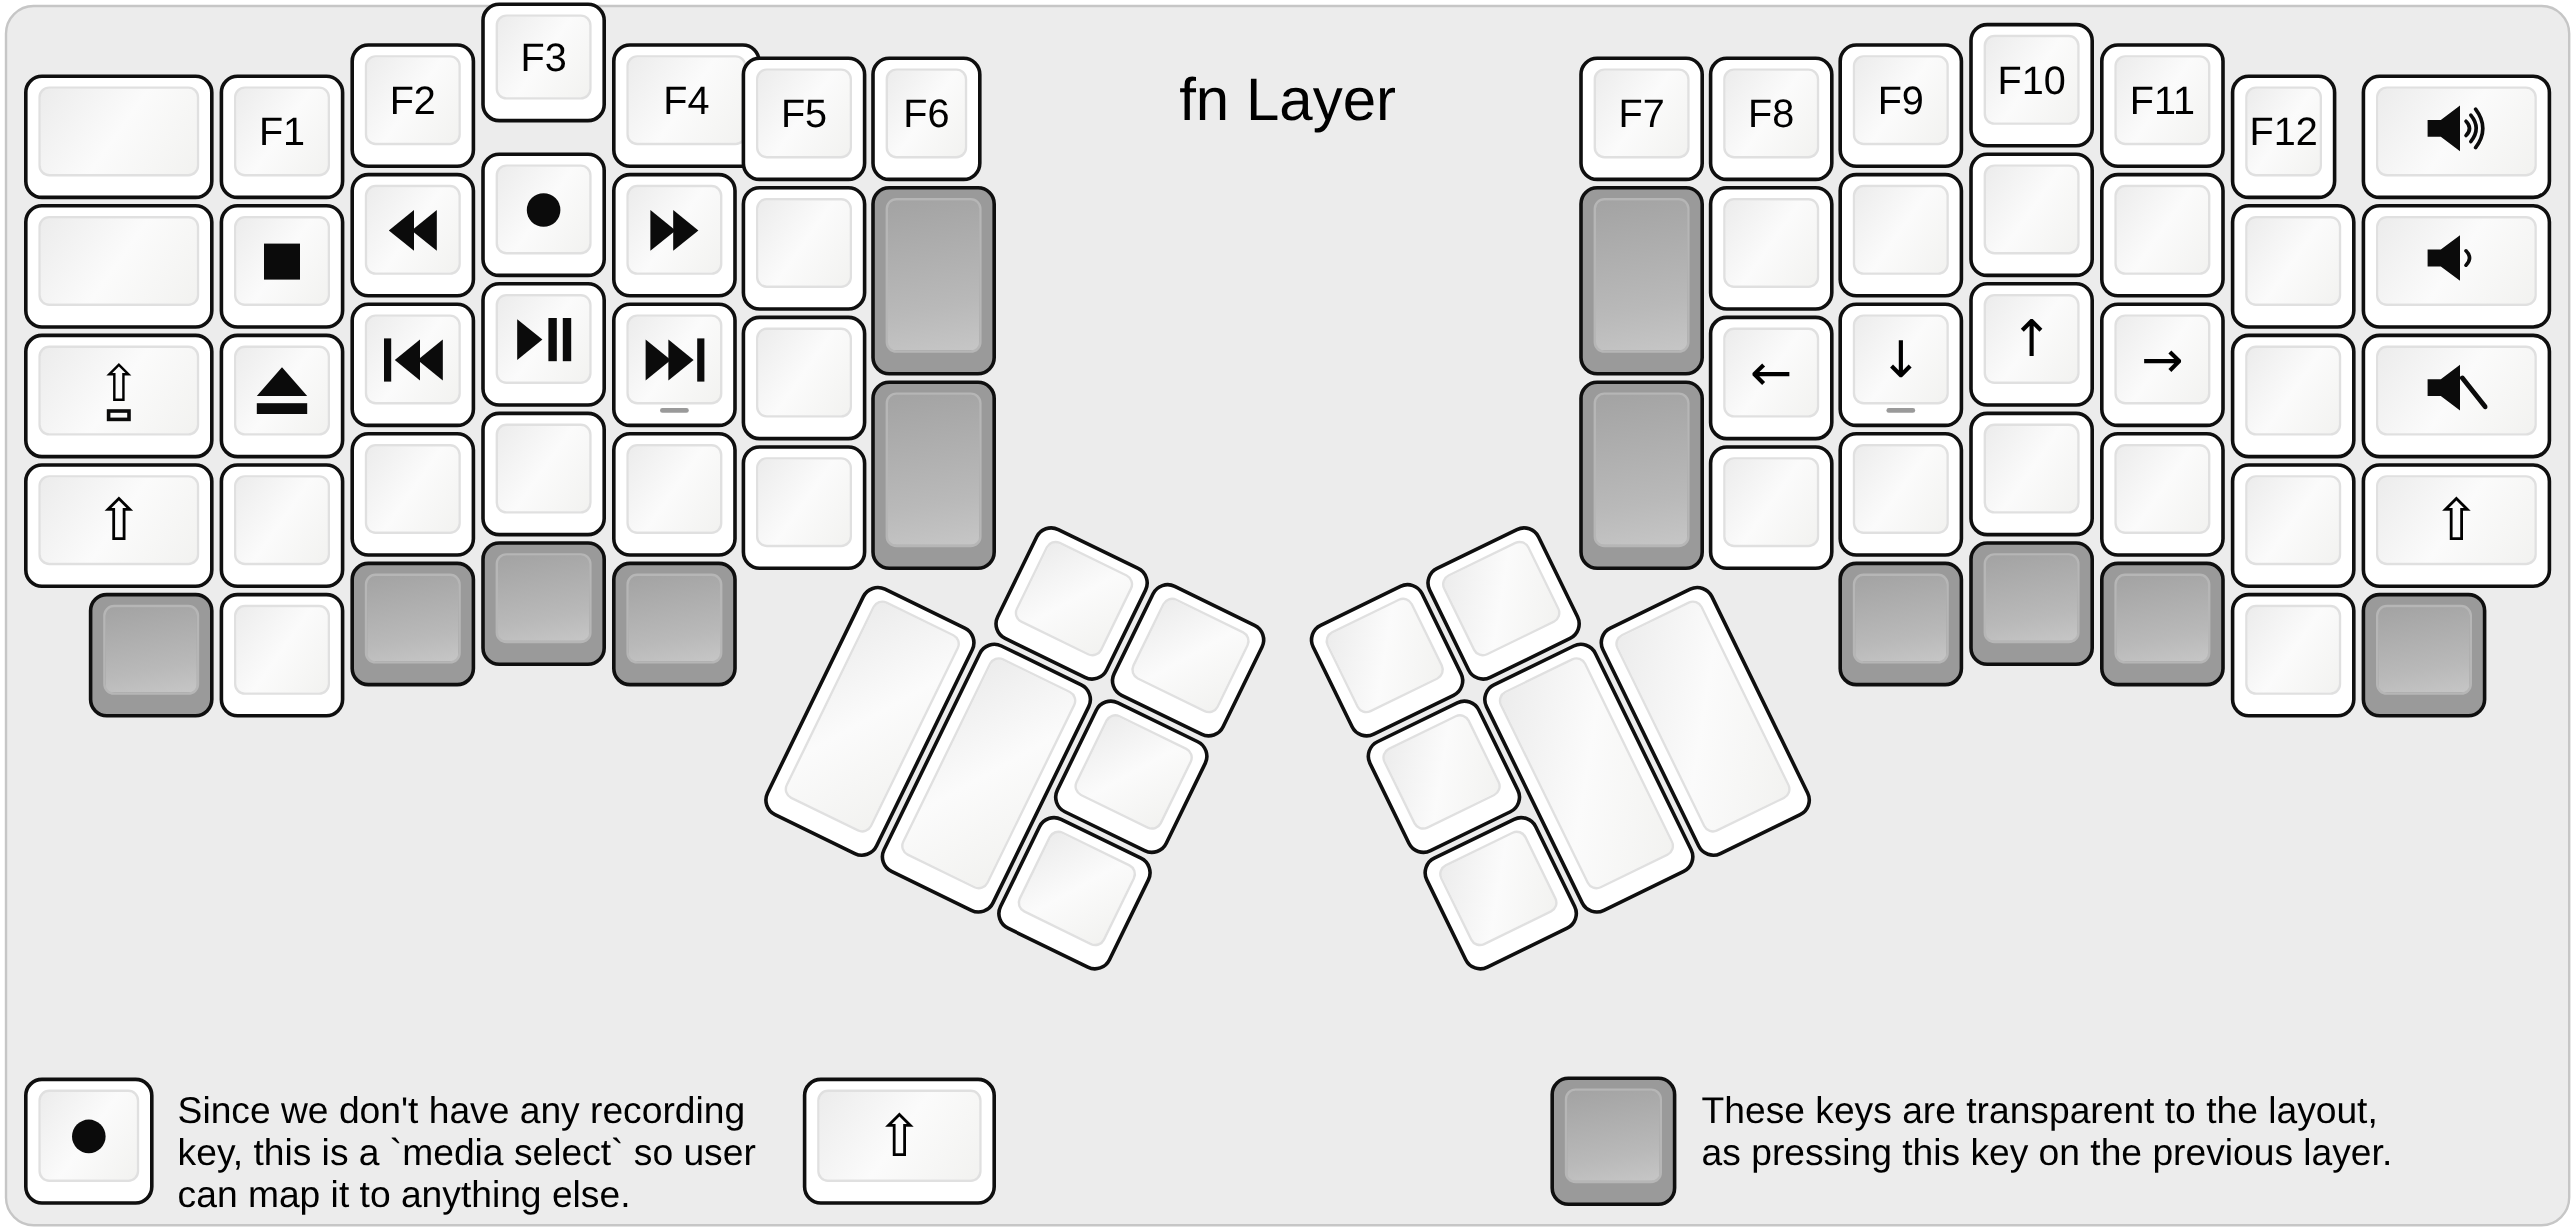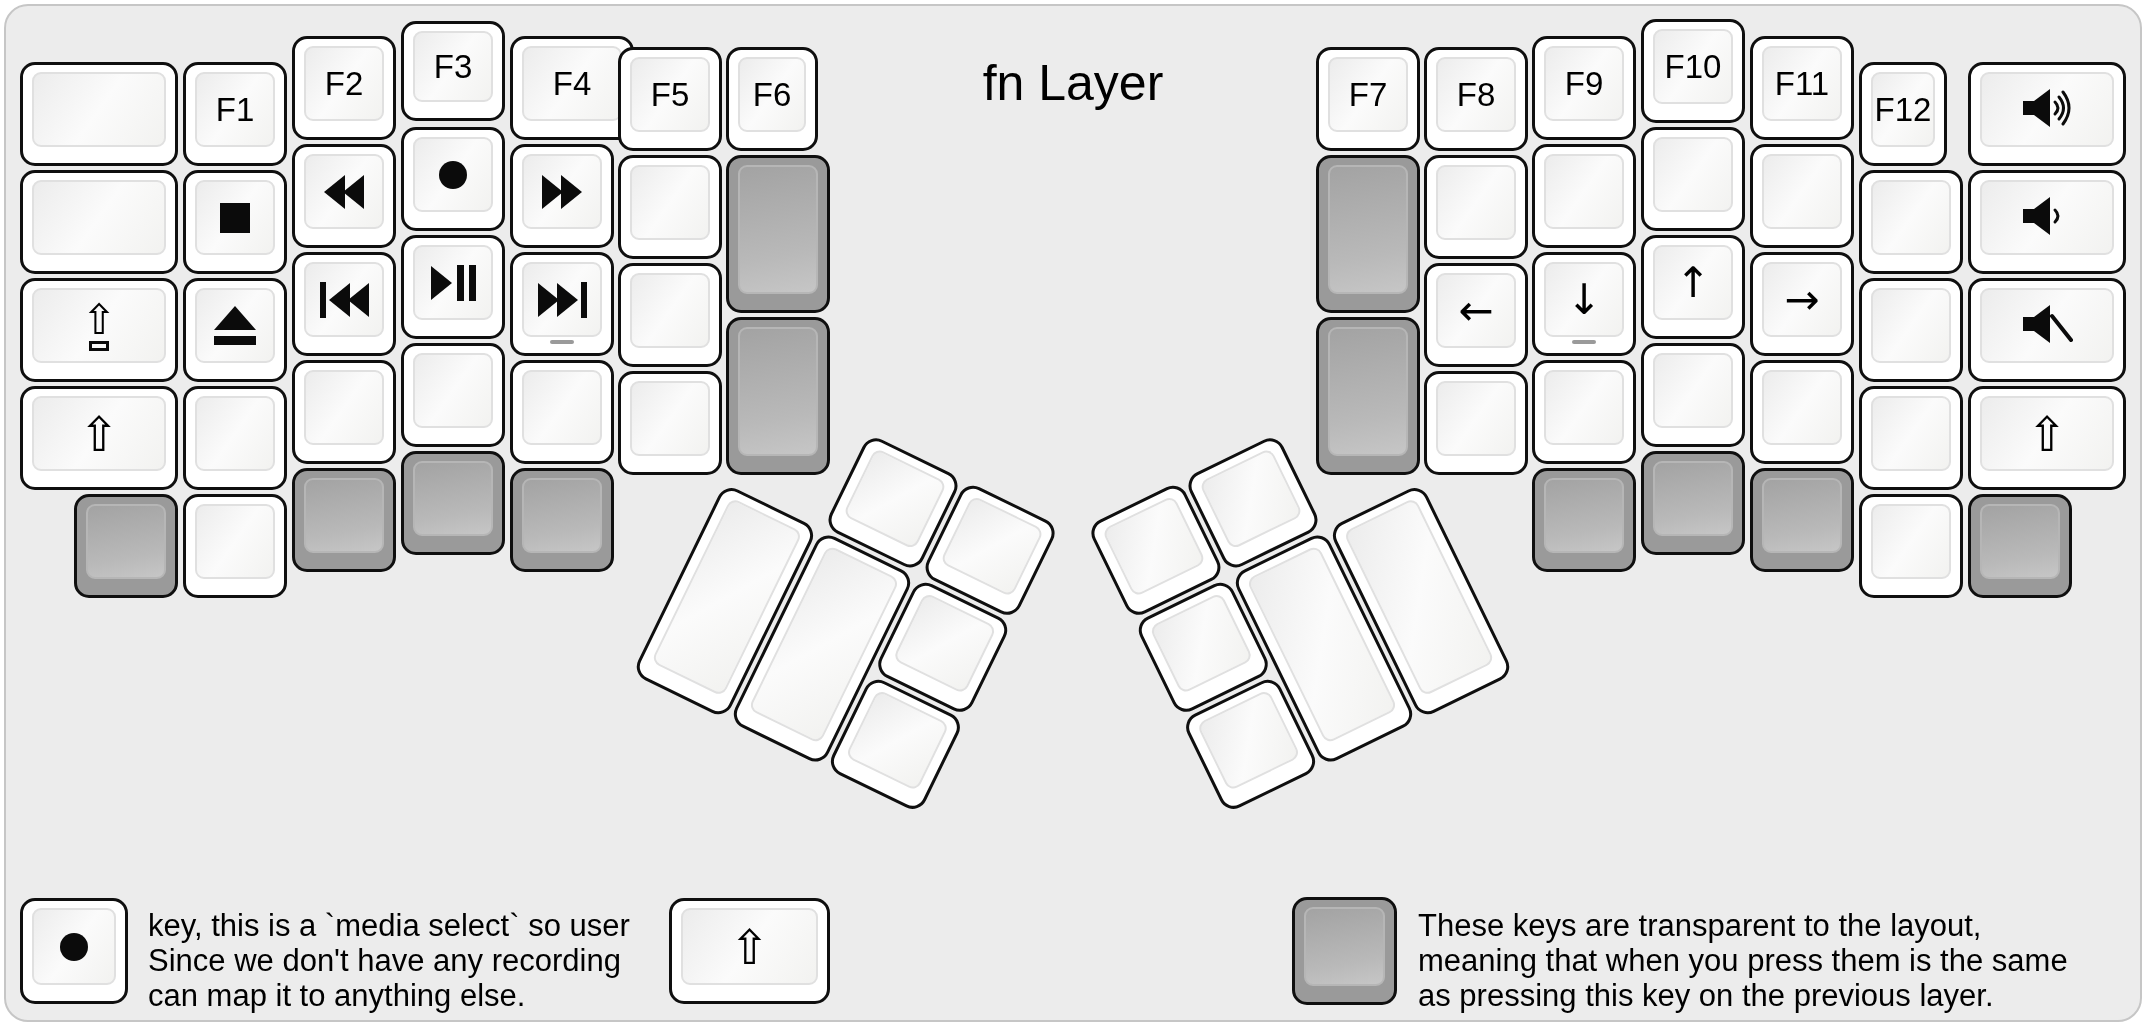--- a/index.html
+++ b/index.html
@@ -146,21 +146,21 @@
           </div>
         </span>
       </div>
     </div>
     <div class="key" style="left: 292px; top: 360px; width: 104px; height: 104px;">
       <div class="cap"></div>
     </div>
     <div class="key gray" style="left: 292px; top: 468px; width: 104px; height: 104px;">
       <div class="cap"></div>
     </div>
-    <div class="key" style="left: 401px; top: 21px; width: 104px; height: 100px;">
+    <div class="key" style="left: 401px; top: 2px; width: 104px; height: 100px;">
       <div class="cap">
         <span class="klabel">F3</span>
       </div>
     </div>
     <div class="key" style="left: 401px; top: 127px; width: 104px; height: 104px;">
       <div class="cap">
         <span>
           <div class="dot"></div>
         </span>
       </div>
@@ -419,32 +419,31 @@
   </div>
 <div id="legend">
     <div class="key" style="left: 20px; top: 898px; width: 108px; height: 106px;">
       <div class="cap">
         <span>
           <div class="dot"></div>
         </span>
       </div>
     </div>
     <div class="legend-text" style="left: 148px;">
+      <div>Since we don't have any recording</div>
       <div>key, this is a `media select` so user</div>
-      <div>Since we don't have any recording</div>
       <div>can map it to anything else.</div>
     </div>
     <div class="key" style="left: 669px; top: 898px; width: 161px; height: 106px;">
       <div class="cap">
         <span><span class="glyph shift-g">⇧</span></span>
       </div>
     </div>
     <div class="legend-text" style="left: 848px;">
     </div>
     <div class="key gray" style="left: 1292px; top: 897px; width: 105px; height: 108px;">
       <div class="cap"></div>
     </div>
     <div class="legend-text" style="left: 1418px;">
       <div>These keys are transparent to the layout,</div>
-      <div>meaning that when you press them is the same</div>
       <div>as pressing this key on the previous layer.</div>
     </div>
   </div>
 
 </body></html>

